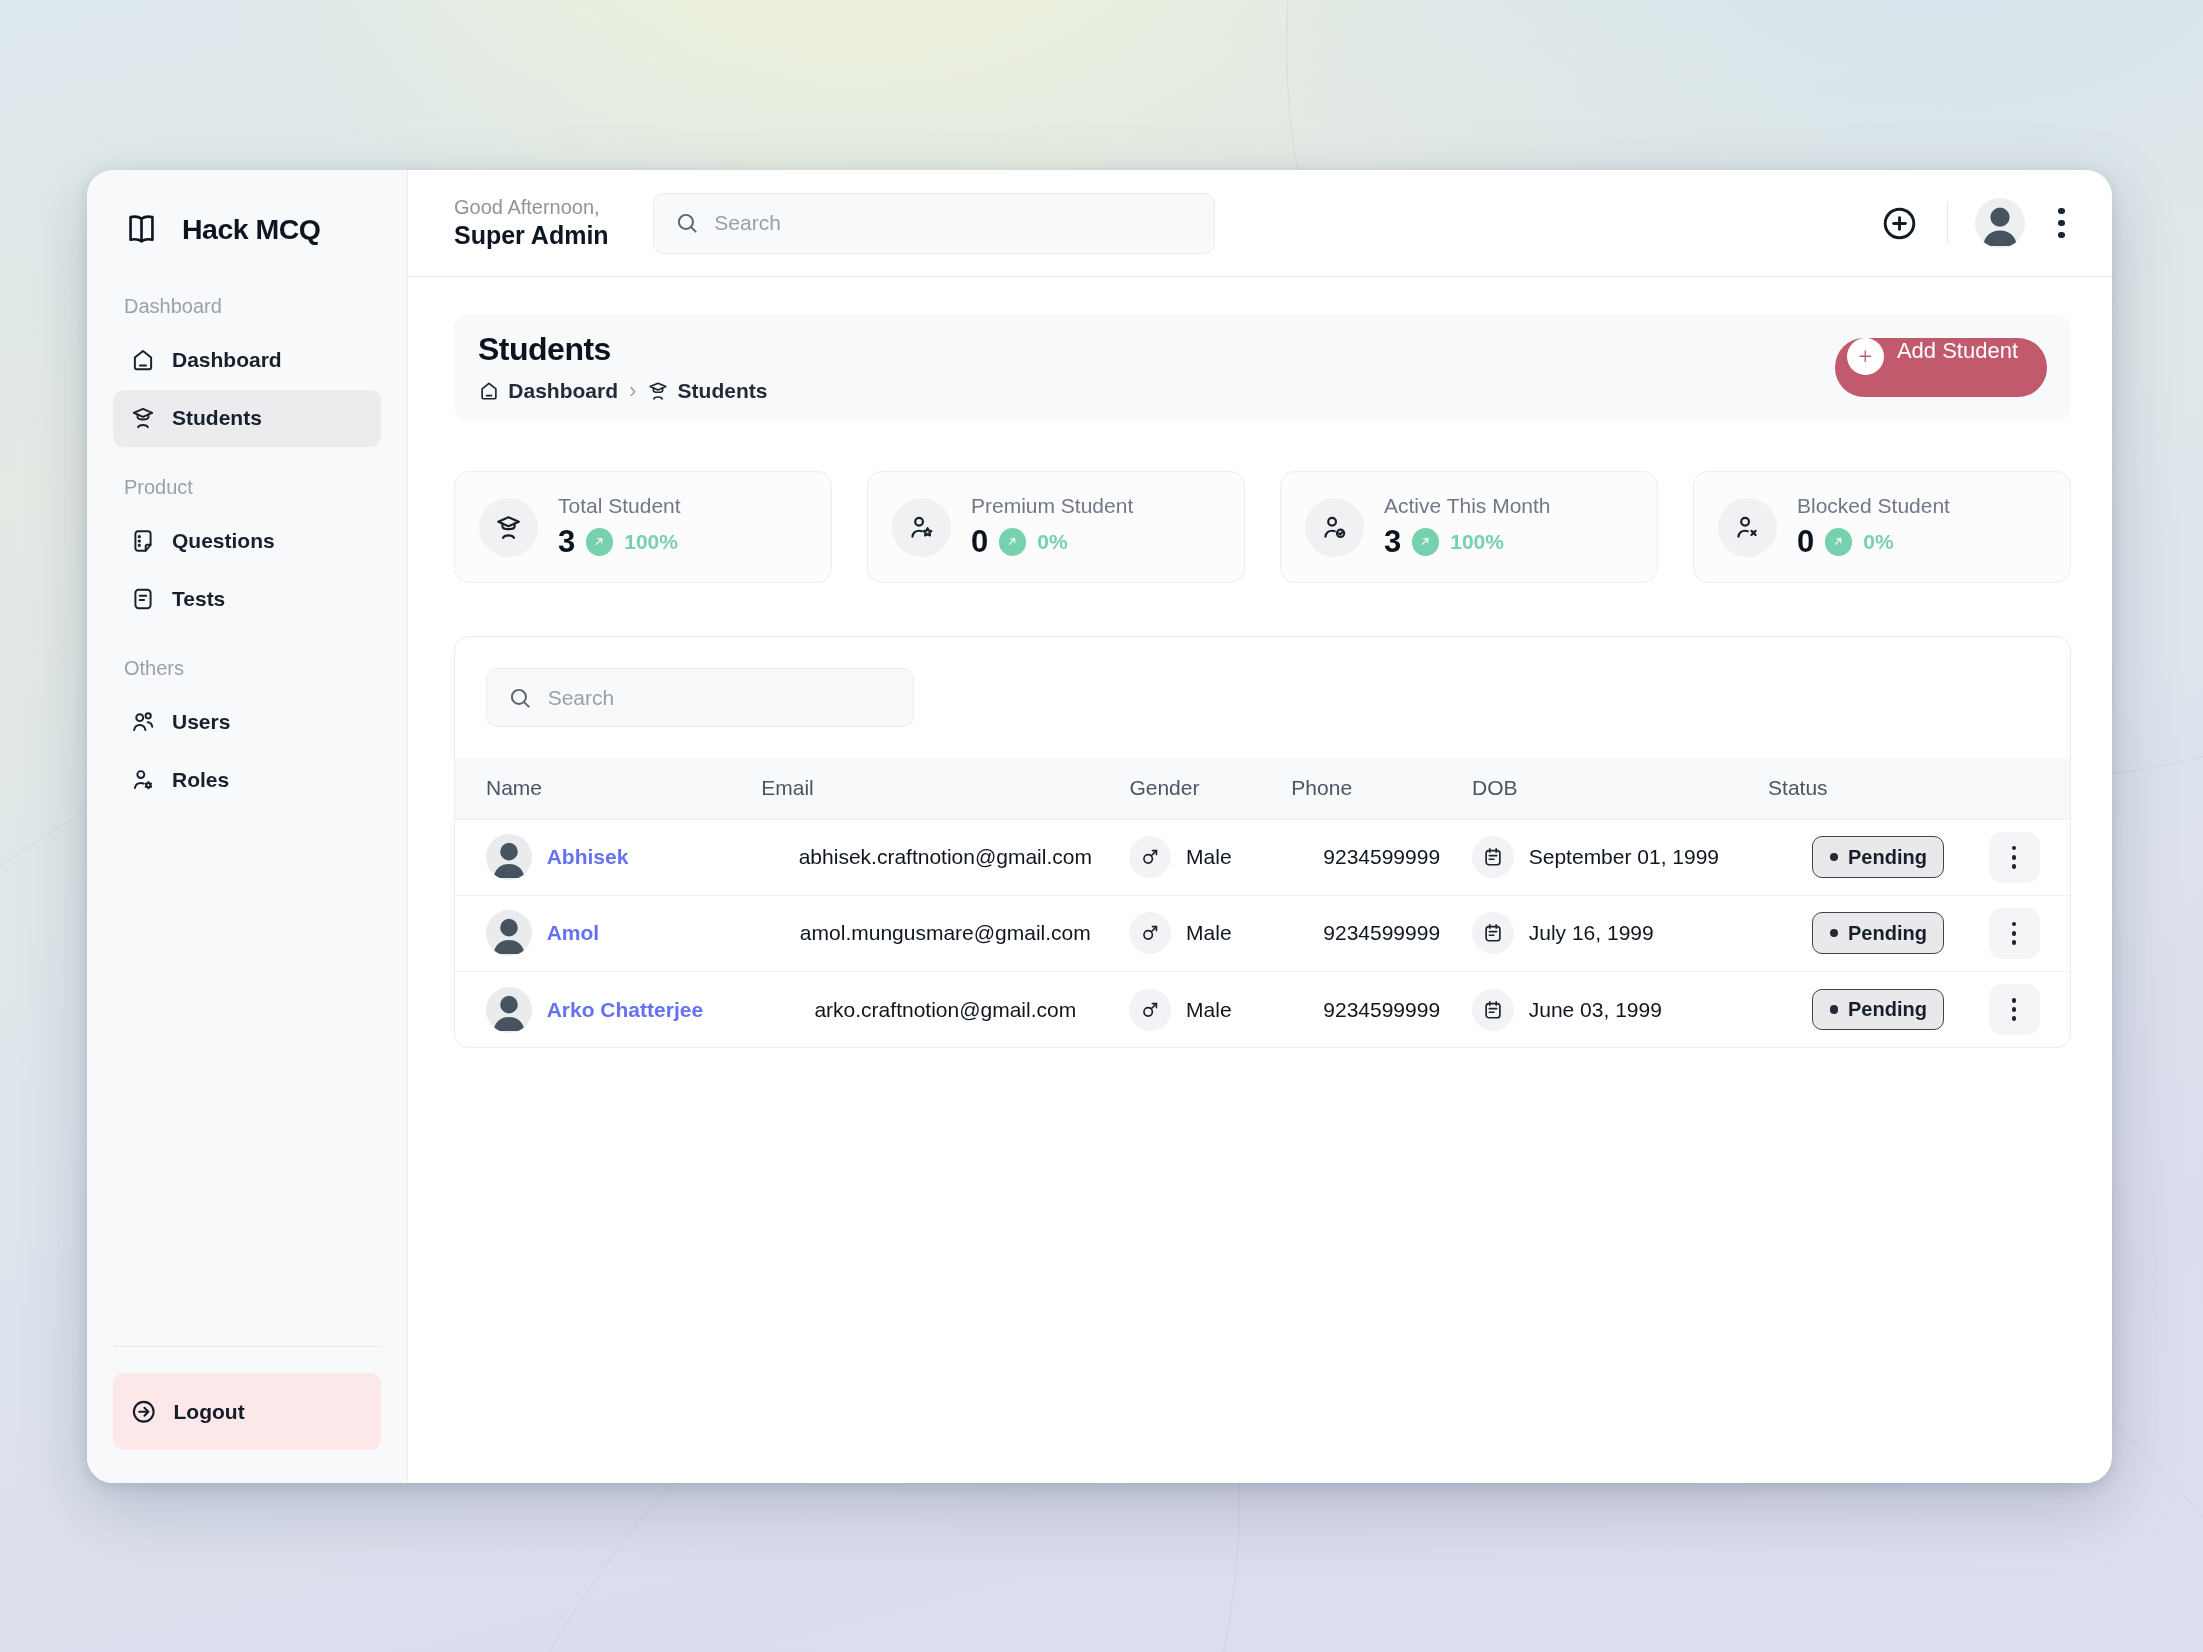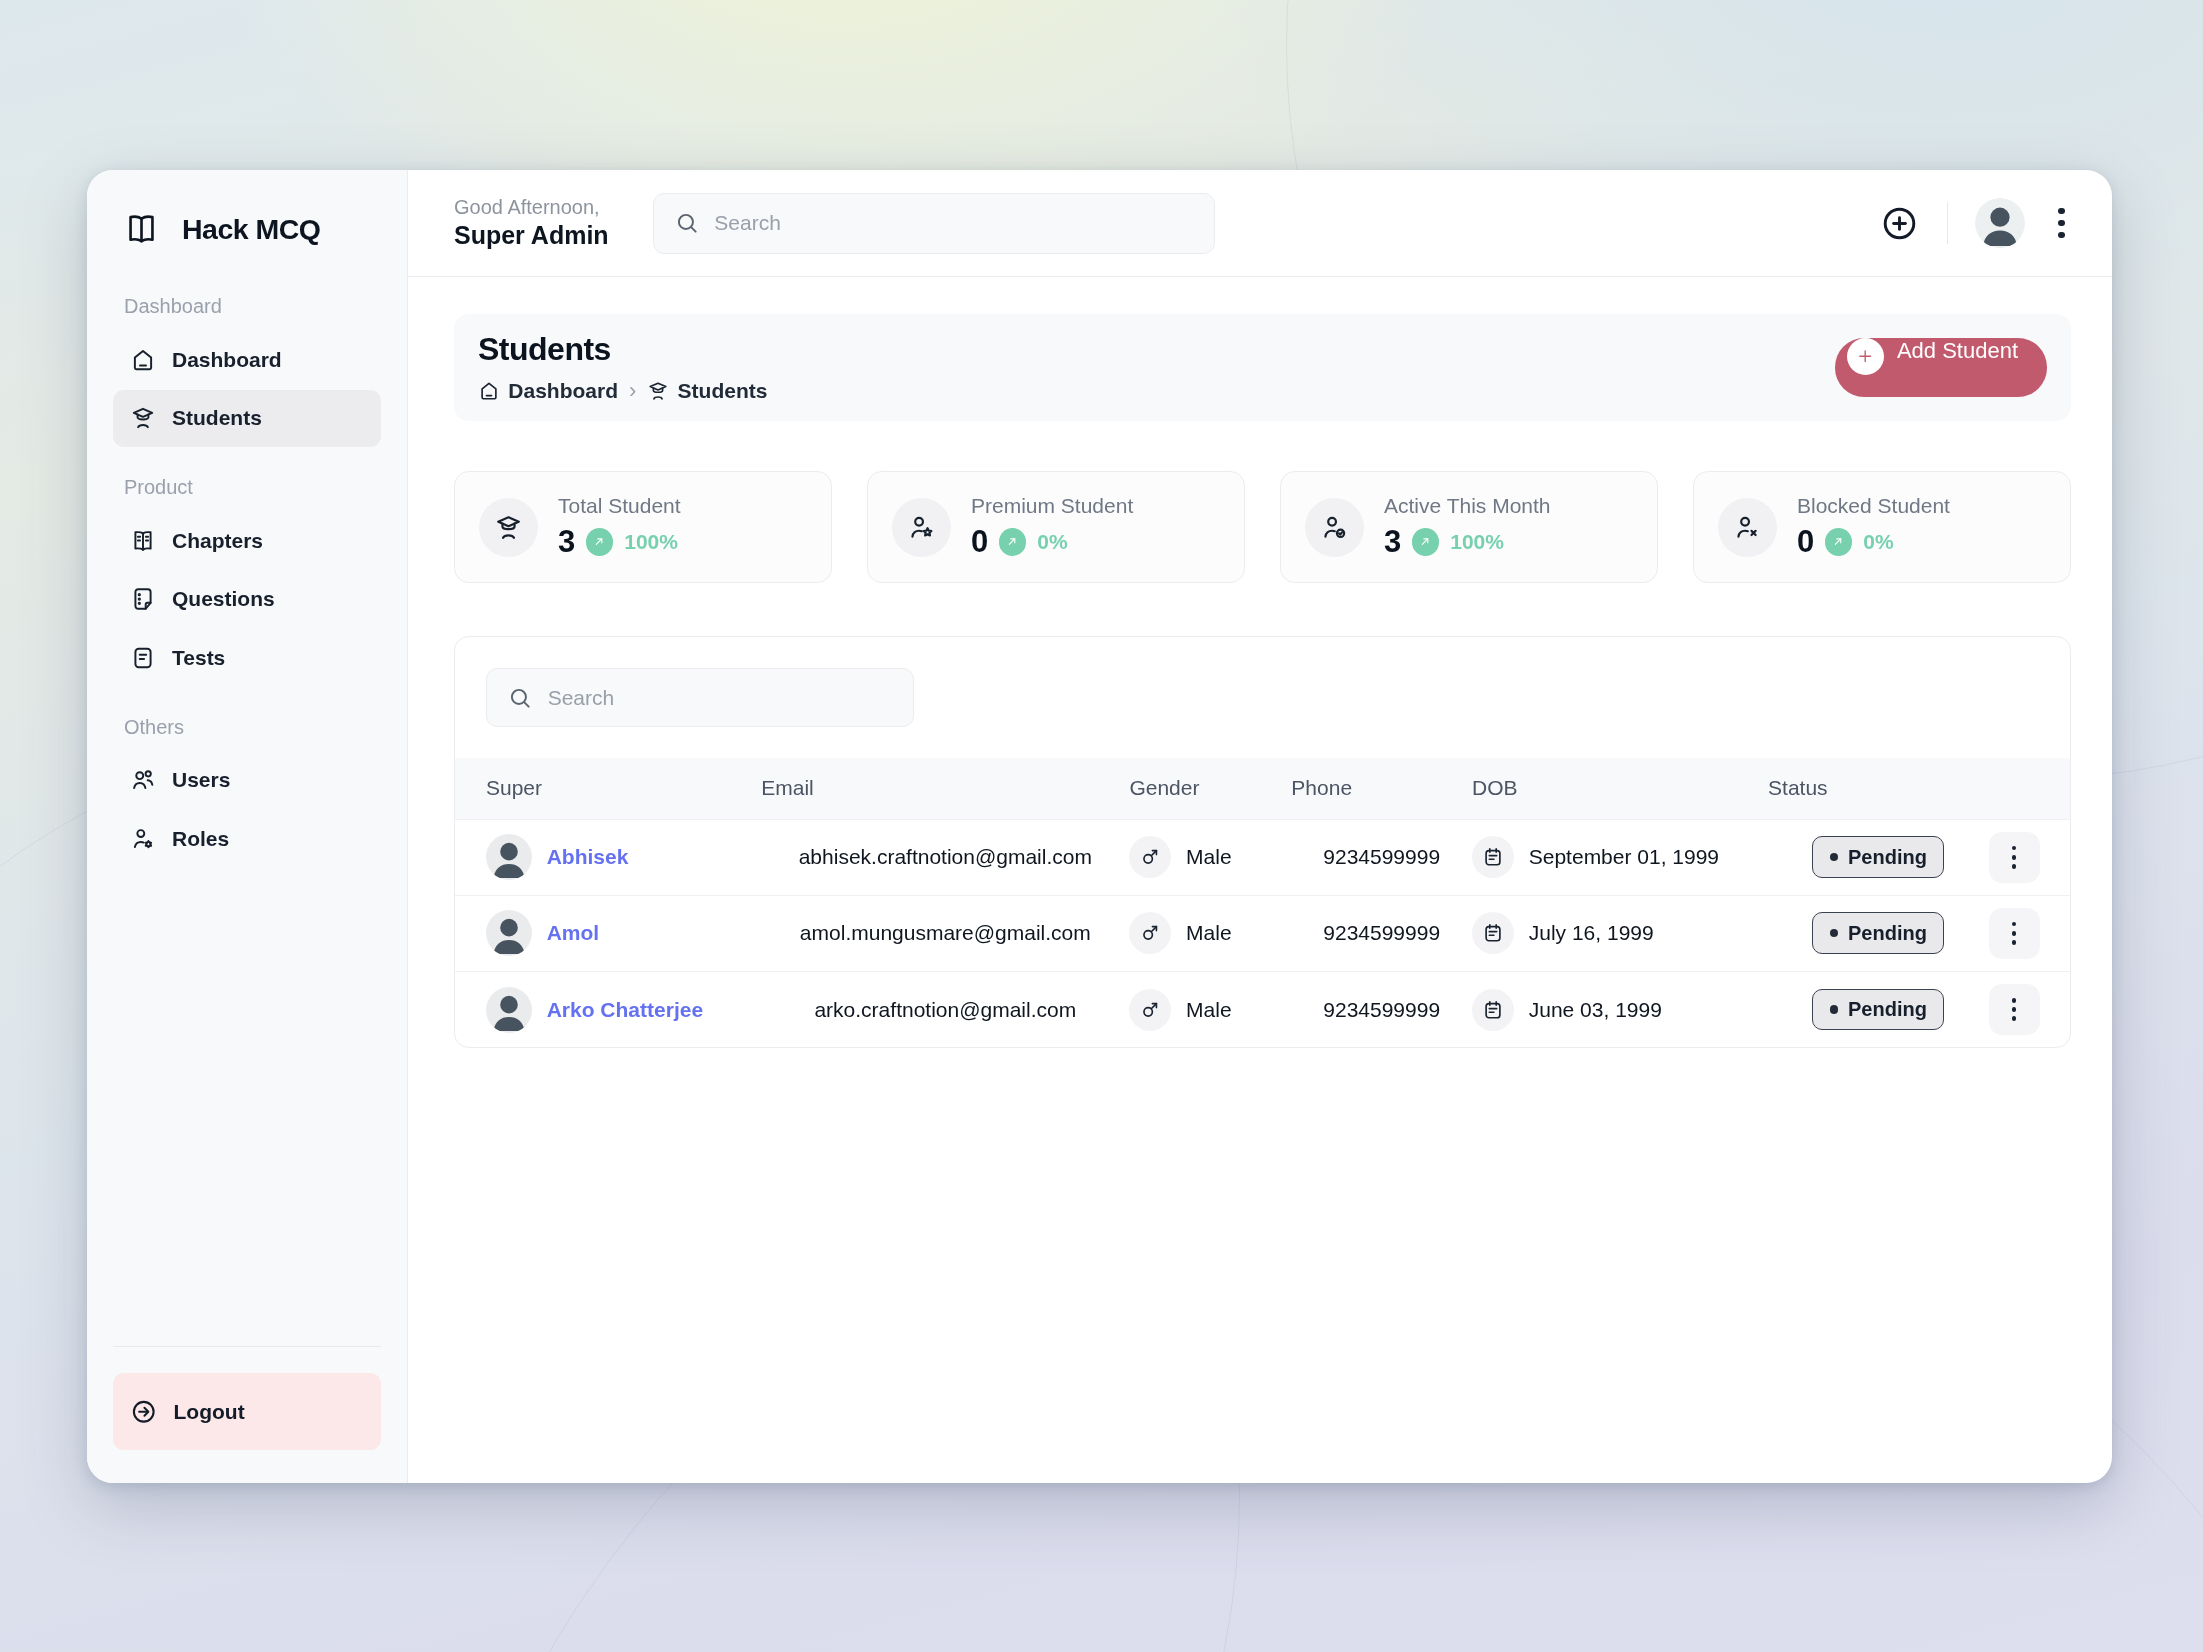--- a/index.html
+++ b/index.html
@@ -174,31 +174,20 @@
     <div class="nav-item active">
       <svg class="stroke" viewBox="0 0 24 24">
         <path d="M3.5 7.2L12 3.5l8.5 3.7L12 10.9z"></path>
         <path d="M7 8.8v2.6c0 1.1 2.2 2 5 2s5-.9 5-2V8.8"></path>
         <path d="M7.5 20.5c1.2-2.6 7.8-2.6 9 0"></path>
       </svg>
       <span>Students</span>
     </div>
 
     <div class="nav-section-label tight">Product</div>
-    <div class="nav-item">
-      <svg class="stroke" viewBox="0 0 24 24">
-        <path d="M12 5c-1.8-1.2-4.2-1.4-7-1v15c2.8-.4 5.2-.2 7 1 1.8-1.2 4.2-1.4 7-1V4c-2.8-.4-5.2-.2-7 1z"></path>
-        <line x1="12" y1="5" x2="12" y2="20"></line>
-        <line x1="7.3" y1="8" x2="9.3" y2="8"></line>
-          <line x1="7.3" y1="11.5" x2="9.3" y2="11.5"></line>
-        <line x1="14.7" y1="8" x2="16.7" y2="8"></line>
-          <line x1="14.7" y1="11.5" x2="16.7" y2="11.5"></line>
-      </svg>
-      <span>Chapters</span>
-    </div>
     <div class="nav-item">
       <svg class="stroke" viewBox="0 0 24 24">
         <path d="M5 5.5A2.5 2.5 0 0 1 7.5 3h9A2.5 2.5 0 0 1 19 5.5v10L14.5 21h-7A2.5 2.5 0 0 1 5 18.5z"></path>
         <path d="M19 15.5h-3a1.5 1.5 0 0 0-1.5 1.5v4"></path>
         <circle cx="8.6" cy="8" r=".6" fill="#17202c"></circle>
           <circle cx="8.6" cy="12" r=".6" fill="#17202c"></circle>
           <circle cx="8.6" cy="16" r=".6" fill="#17202c"></circle>
       </svg>
       <span>Questions</span>
     </div>
@@ -416,21 +405,21 @@
             <svg class="stroke" viewBox="0 0 24 24">
               <circle cx="11" cy="11" r="6.5"></circle>
                 <line x1="15.8" y1="15.8" x2="20" y2="20"></line>
             </svg>
             <input class="search-field" type="text" placeholder="Search" style="">
           </div>
         </div>
         <table>
           <thead>
             <tr>
-              <th class="col-name">Super</th>
+              <th class="col-name">Name</th>
               <th class="col-email">Email</th>
               <th class="col-gender">Gender</th>
               <th class="col-phone">Phone</th>
               <th class="col-dob">DOB</th>
               <th class="col-status">Status</th>
               <th class="col-act"></th>
             </tr>
           </thead>
           <tbody>
 

